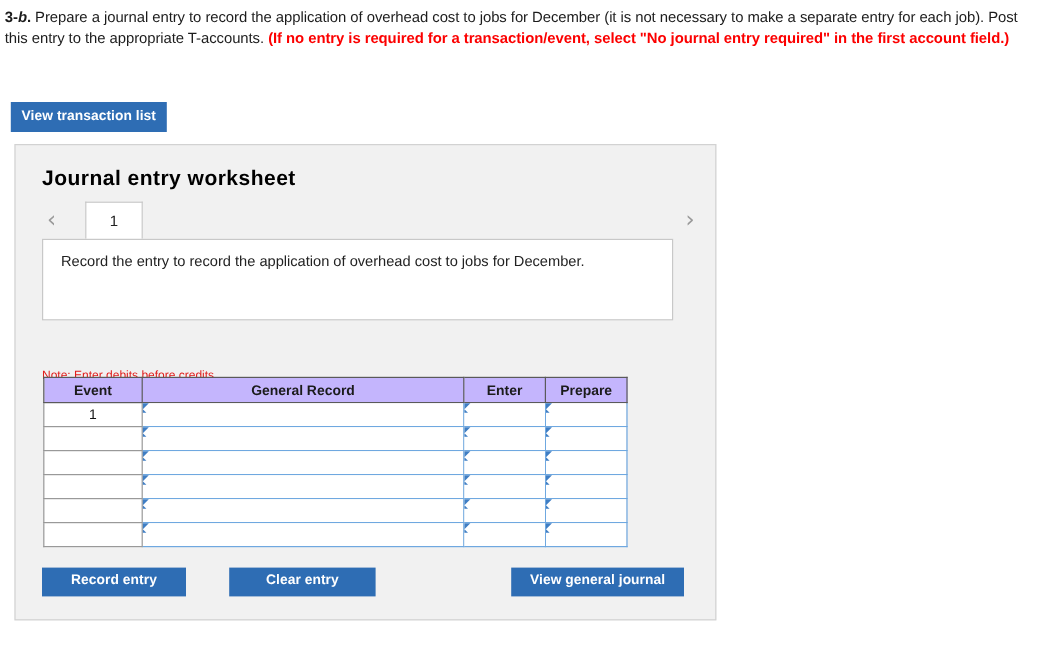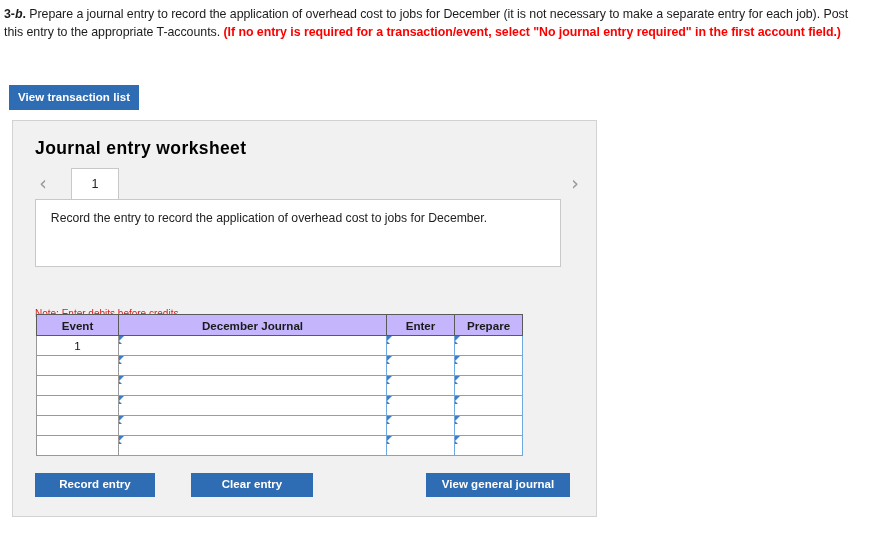--- a/index.html
+++ b/index.html
@@ -269,21 +269,21 @@
   <table class="jtable">
     <colgroup>
       <col class="col-event">
       <col class="col-journal">
       <col class="col-debit">
       <col class="col-credit">
     </colgroup>
     <thead>
       <tr>
         <th>Event</th>
-        <th>December Journal</th>
+        <th>General Record</th>
         <th>Enter</th>
         <th>Prepare</th>
       </tr>
     </thead>
     <tbody>
       <tr>
         <td class="cell-event">1</td>
         <td class="cell-input"></td>
         <td class="cell-input"></td>
         <td class="cell-input"></td>

